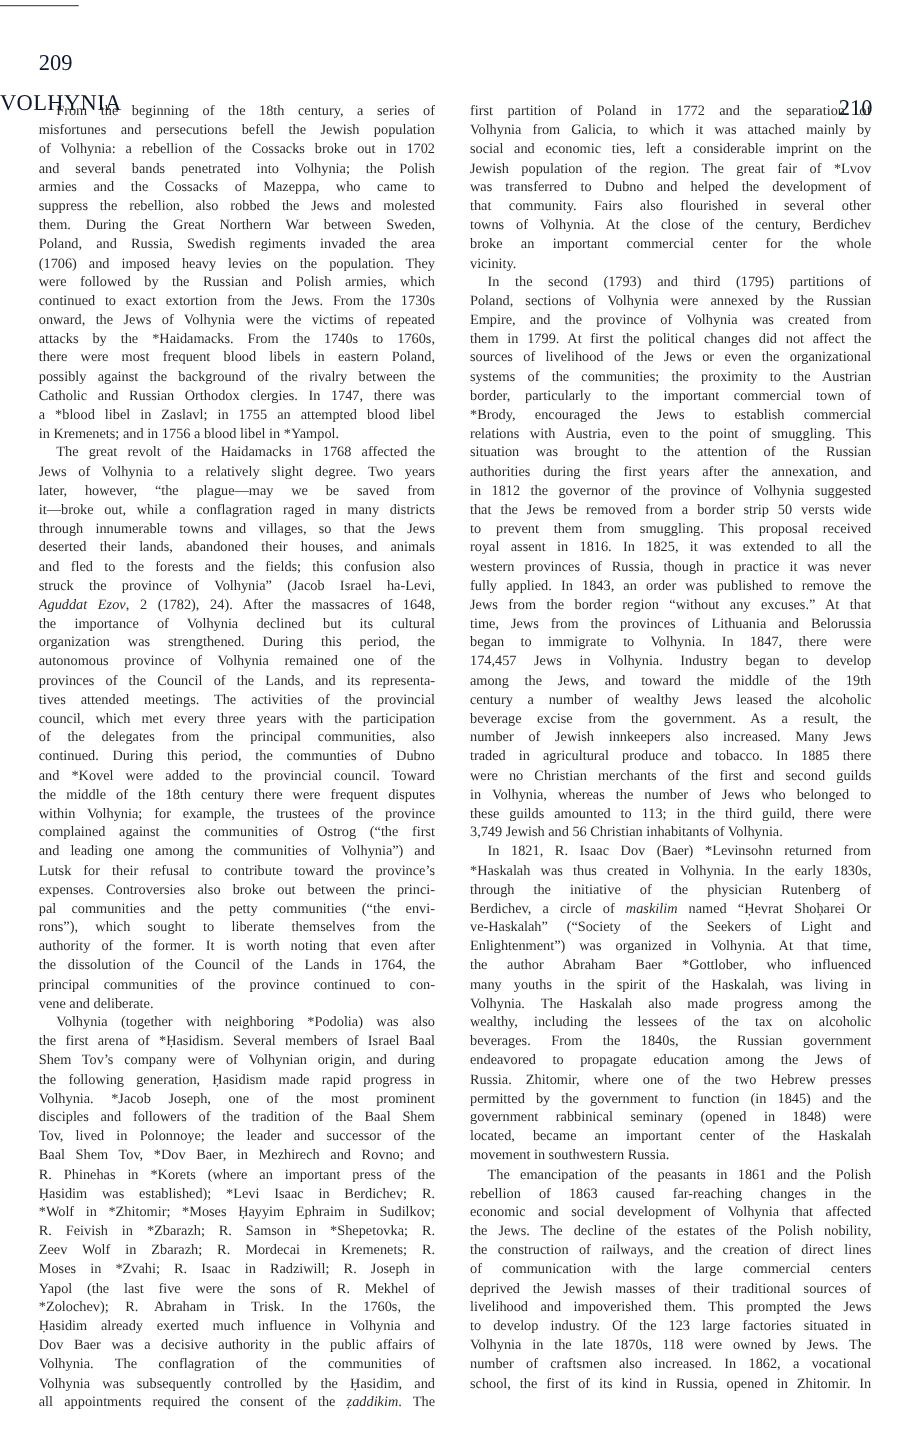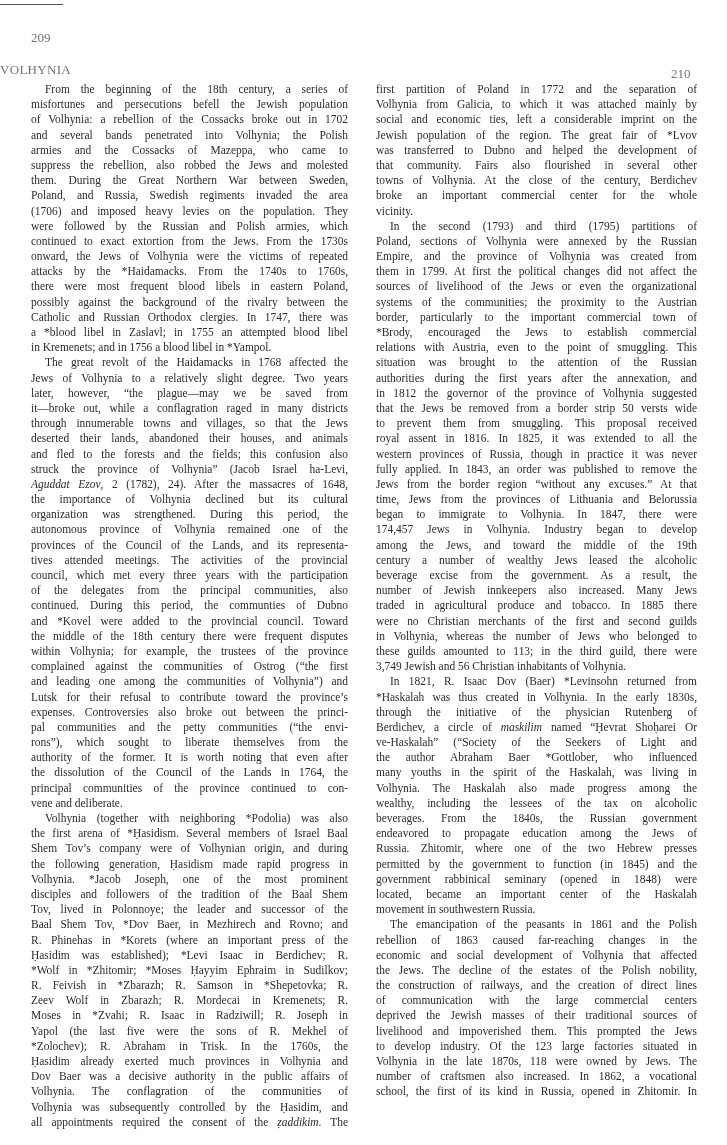--- a/index.html
+++ b/index.html
@@ -18,24 +18,24 @@
   .top-rule {
     position: absolute;
     left: 0;
     top: 4px;
     width: 63px;
     height: 1px;
     background: #555;
   }
   .running-head {
     position: absolute;
-    top: 30px;
-    font-size: 13px;
+    top: 42px;
+    font-size: 18px;
     line-height: 16px;
-    color: #737373;
+    color: #0f172a;
   }
   .page-left { left: 31px; }
   .page-right { left: 671px; margin-top: 36px; }
   .page-title {
     left: 0;
     width: 727px;
     letter-spacing: 0.3px;
     margin-top: 32px;
   }
   .column {
@@ -131,21 +131,21 @@
     <span class="line">Tov, lived in Polonnoye; the leader and successor of the</span>
     <span class="line">Baal Shem Tov, *Dov Baer, in Mezhirech and Rovno; and</span>
     <span class="line">R. Phinehas in *Korets (where an important press of the</span>
     <span class="line">Ḥasidim was established); *Levi Isaac in Berdichev; R.</span>
     <span class="line">*Wolf in *Zhitomir; *Moses Ḥayyim Ephraim in Sudilkov;</span>
     <span class="line">R. Feivish in *Zbarazh; R. Samson in *Shepetovka; R.</span>
     <span class="line">Zeev Wolf in Zbarazh; R. Mordecai in Kremenets; R.</span>
     <span class="line">Moses in *Zvahi; R. Isaac in Radziwill; R. Joseph in</span>
     <span class="line">Yapol (the last five were the sons of R. Mekhel of</span>
     <span class="line">*Zolochev); R. Abraham in Trisk. In the 1760s, the</span>
-    <span class="line">Ḥasidim already exerted much provinces in Volhynia and</span>
+    <span class="line">Ḥasidim already exerted much influence in Volhynia and</span>
     <span class="line">Dov Baer was a decisive authority in the public affairs of</span>
     <span class="line">Volhynia. The conflagration of the communities of</span>
     <span class="line">Volhynia was subsequently controlled by the Ḥasidim, and</span>
     <span class="line">all appointments required the consent of the <i>ẓaddikim</i>. The</span>
   </div>
 <div class="column col-right">
     <span class="line">first partition of Poland in 1772 and the separation of</span>
     <span class="line">Volhynia from Galicia, to which it was attached mainly by</span>
     <span class="line">social and economic ties, left a considerable imprint on the</span>
     <span class="line">Jewish population of the region. The great fair of *Lvov</span>
@@ -182,20 +182,21 @@
     <span class="line">traded in agricultural produce and tobacco. In 1885 there</span>
     <span class="line">were no Christian merchants of the first and second guilds</span>
     <span class="line">in Volhynia, whereas the number of Jews who belonged to</span>
     <span class="line">these guilds amounted to 113; in the third guild, there were</span>
     <span class="line last">3,749 Jewish and 56 Christian inhabitants of Volhynia.</span>
     <span class="line indent">In 1821, R. Isaac Dov (Baer) *Levinsohn returned from</span>
     <span class="line">*Haskalah was thus created in Volhynia. In the early 1830s,</span>
     <span class="line">through the initiative of the physician Rutenberg of</span>
     <span class="line">Berdichev, a circle of <i>maskilim</i> named “Ḥevrat Shoḥarei Or</span>
     <span class="line">ve-Haskalah” (“Society of the Seekers of Light and</span>
+    <span class="line">Enlightenment”) was organized in Volhynia. At that time,</span>
     <span class="line">the author Abraham Baer *Gottlober, who influenced</span>
     <span class="line">many youths in the spirit of the Haskalah, was living in</span>
     <span class="line">Volhynia. The Haskalah also made progress among the</span>
     <span class="line">wealthy, including the lessees of the tax on alcoholic</span>
     <span class="line">beverages. From the 1840s, the Russian government</span>
     <span class="line">endeavored to propagate education among the Jews of</span>
     <span class="line">Russia. Zhitomir, where one of the two Hebrew presses</span>
     <span class="line">permitted by the government to function (in 1845) and the</span>
     <span class="line">government rabbinical seminary (opened in 1848) were</span>
     <span class="line">located, became an important center of the Haskalah</span>

